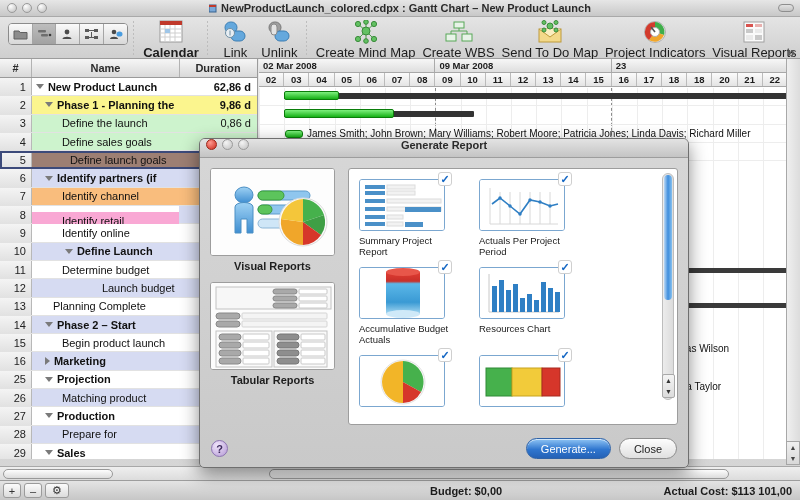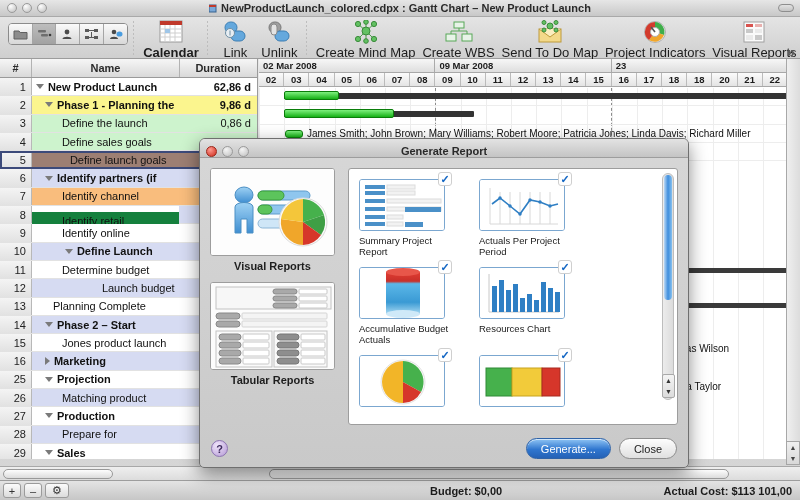--- a/index.html
+++ b/index.html
@@ -155,21 +155,21 @@
   .sb-actual { position:absolute; right:8px; font-size:11px;
                font-weight:bold; color:#1c1c1c; }
 
   
   .dialog { position:absolute; left:199px; top:138px; width:490px; height:330px;
             background:linear-gradient(#d7d7d7,#c9c9c9);
             border:1px solid #6f6f6f; border-radius:6px 6px 5px 5px;
             box-shadow:0 6px 18px rgba(0,0,0,0.45); overflow:hidden; }
   .dlg-title { height:19px; background:linear-gradient(#e3e3e3,#c4c4c4);
                border-bottom:1px solid #9d9d9d; position:relative;
-               display:flex; align-items:flex-end; }
+               display:flex; align-items:flex-start; }
   .dlg-title .t { position:absolute; left:0; right:0; text-align:center;
                   font-size:11px; font-weight:bold; color:#2a2a2a; }
   .dlg-dots { display:flex; gap:5px; margin-left:6px; z-index:2; }
   .d-red { width:11px;height:11px;border-radius:50%;
            background:radial-gradient(circle at 35% 30%, #ff9a90, #cc2a1b);
            border:1px solid #9a2417; }
   .d-gray { width:11px;height:11px;border-radius:50%;
             background:radial-gradient(circle at 35% 30%, #f4f4f4, #c0c0c0);
             border:1px solid #9a9a9a; }
 
@@ -481,21 +481,21 @@
           <div class="n">7</div>
           <div class="nm" style="background: rgb(249, 189, 125);">
             <span style="display: inline-block; width: 18px;"></span>
             <span style="display: inline-block; width: 8px;"></span>
             <span>Identify channel</span>
           </div>
           <div class="du" style="background: rgb(249, 189, 125);"></div>
         </div>
         <div class="grow">
           <div class="n">8</div>
-          <div class="nm" style="background: #15803d; margin-top: 12px;">
+          <div class="nm" style="background: #f9a8d4; margin-top: 12px;">
             <span style="display: inline-block; width: 18px;"></span>
             <span style="display: inline-block; width: 8px;"></span>
             <span>Identify retail</span>
           </div>
           <div class="du" style="background: rgb(214, 219, 242);"></div>
         </div>
         <div class="grow">
           <div class="n">9</div>
           <div class="nm" style="background: rgb(255, 255, 255);">
             <span style="display: inline-block; width: 18px;"></span>
@@ -547,21 +547,21 @@
             <span class="tri down"></span>
             <span>Phase 2 – Start</span>
           </div>
           <div class="du" style="background: rgb(214, 219, 242); font-weight: bold;"></div>
         </div>
         <div class="grow">
           <div class="n">15</div>
           <div class="nm" style="background: rgb(255, 255, 255);">
             <span style="display: inline-block; width: 18px;"></span>
             <span style="display: inline-block; width: 8px;"></span>
-            <span>Jones product launch</span>
+            <span>Begin product launch</span>
           </div>
           <div class="du" style="background: rgb(255, 255, 255);"></div>
         </div>
         <div class="grow">
           <div class="n">16</div>
           <div class="nm" style="background: rgb(214, 219, 242); font-weight: bold;">
             <span style="display: inline-block; width: 9px;"></span>
             <span class="tri right"></span>
             <span>Marketing</span>
           </div>

